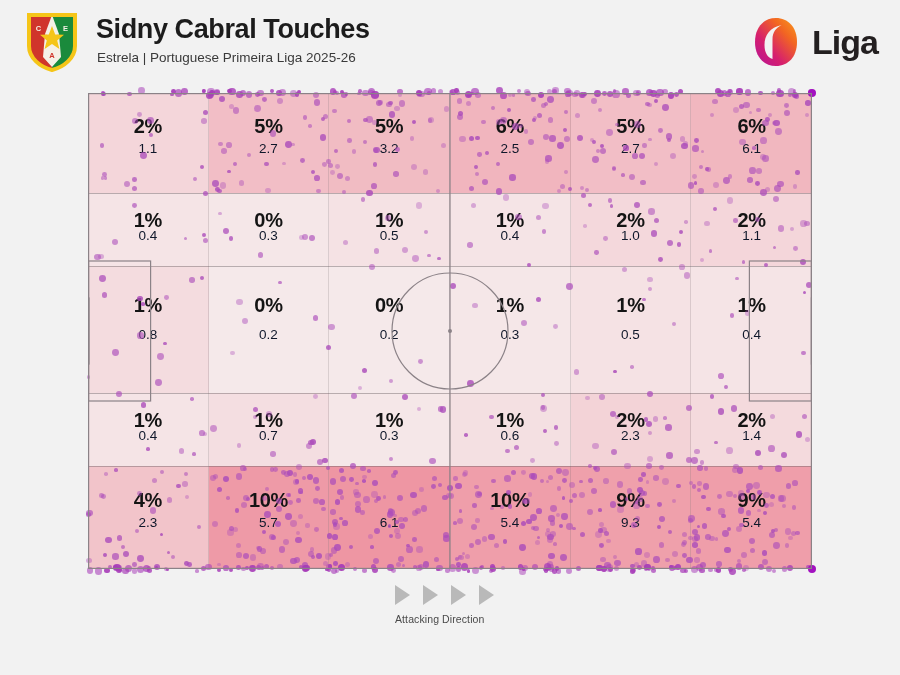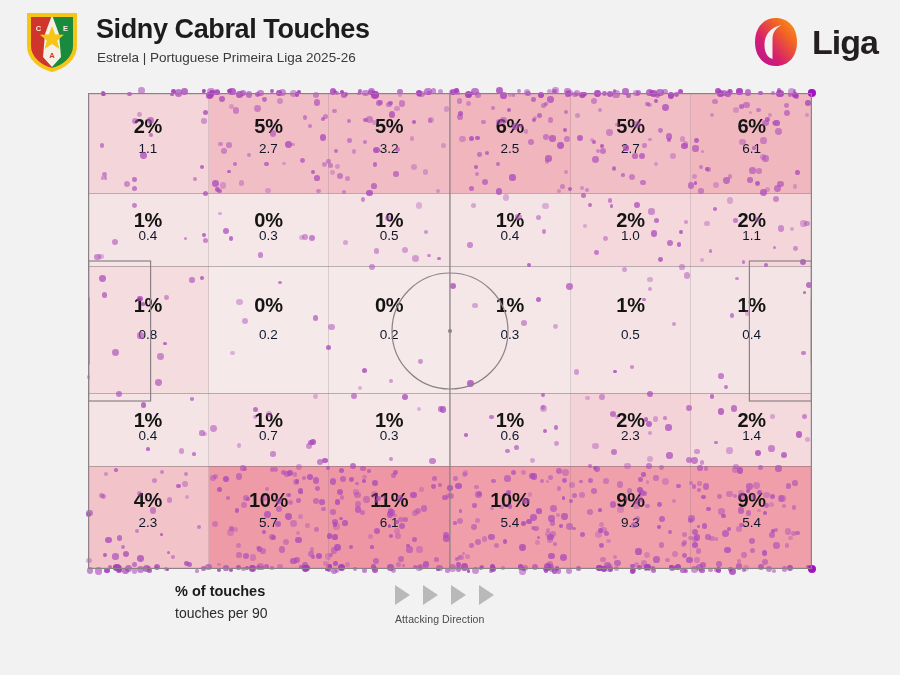--- a/index.html
+++ b/index.html
@@ -233,21 +233,20 @@
         </div>
         <div class="cell" style="background: rgb(242, 196, 202);">
           <div class="cell-pct">4%</div>
           <div class="cell-val">2.3</div>
         </div>
         <div class="cell" style="background: rgb(238, 154, 167);">
           <div class="cell-pct">10%</div>
           <div class="cell-val">5.7</div>
         </div>
         <div class="cell" style="background: rgb(238, 150, 163);">
-          <div class="cell-pct">11%</div>
           <div class="cell-val">6.1</div>
         </div>
         <div class="cell" style="background: rgb(239, 158, 170);">
           <div class="cell-pct">10%</div>
           <div class="cell-val">5.4</div>
         </div>
         <div class="cell" style="background: rgb(239, 160, 171);">
           <div class="cell-pct">9%</div>
           <div class="cell-val">9.3</div>
         </div>
@@ -1320,24 +1319,20 @@
           <rect x="0.6" y="168" width="62" height="140"></rect>
           <rect x="661.4" y="168" width="62" height="140"></rect>
           <rect x="-12" y="205" width="13" height="66"></rect>
           <rect x="723.4" y="205" width="13" height="66"></rect>
         </g>
         <circle cx="362" cy="238" r="2" fill="#8b8287"></circle>
       </svg>
     </div>
   </div>
 
-  <div class="legend">
-    <div class="legend-main">% of touches</div>
-    <div class="legend-sub">touches per 90</div>
-  </div>
 
   <div class="attack">
     <div class="arrows">
       <span class="arrow"></span>
       <span class="arrow"></span>
       <span class="arrow"></span>
       <span class="arrow"></span>
     </div>
     <div class="attack-label">Attacking Direction</div>
   </div>

